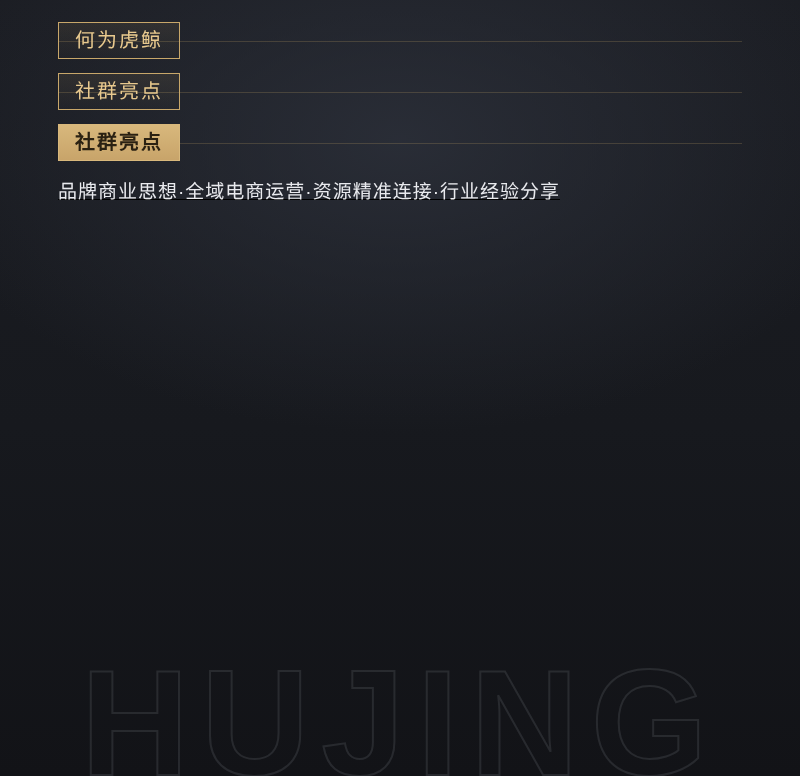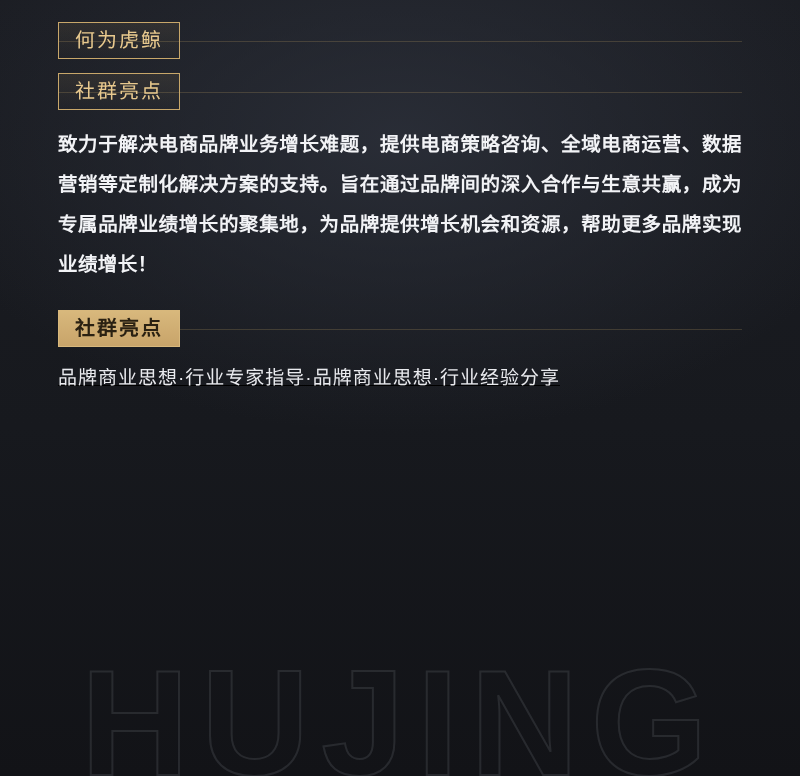--- a/index.html
+++ b/index.html
@@ -116,27 +116,26 @@
     <div class="block">
       <div class="chip-row">
         <span class="chip">何为虎鲸</span>
       </div>
     </div>
 
     <div class="block second">
       <div class="chip-row">
         <span class="chip">社群亮点</span>
       </div>
-      <p class="para bold">致力于解决电商品牌业务增长难题，提供电商策略咨询、全域电商运营、数据营销等定制化解决方案的支持。旨在通过品牌间的深入合作与生意共赢，成为专属品牌业绩增长的聚集地，为品牌提供增长机会和资源，帮助更多品牌实现业绩增长！</p>
     </div>
 
     <div class="block third">
       <div class="chip-row">
         <span class="chip solid">社群亮点</span>
       </div>
-      <p class="para small">品牌商业思想·行业专家指导·品牌商业思想·行业经验分享</p>
+      <p class="para small">品牌商业思想·全域电商运营·资源精准连接·行业经验分享</p>
     </div>
 
   </div>
 
   <div class="watermark">HUJING</div>
 
 </div>
 
 </body></html>

